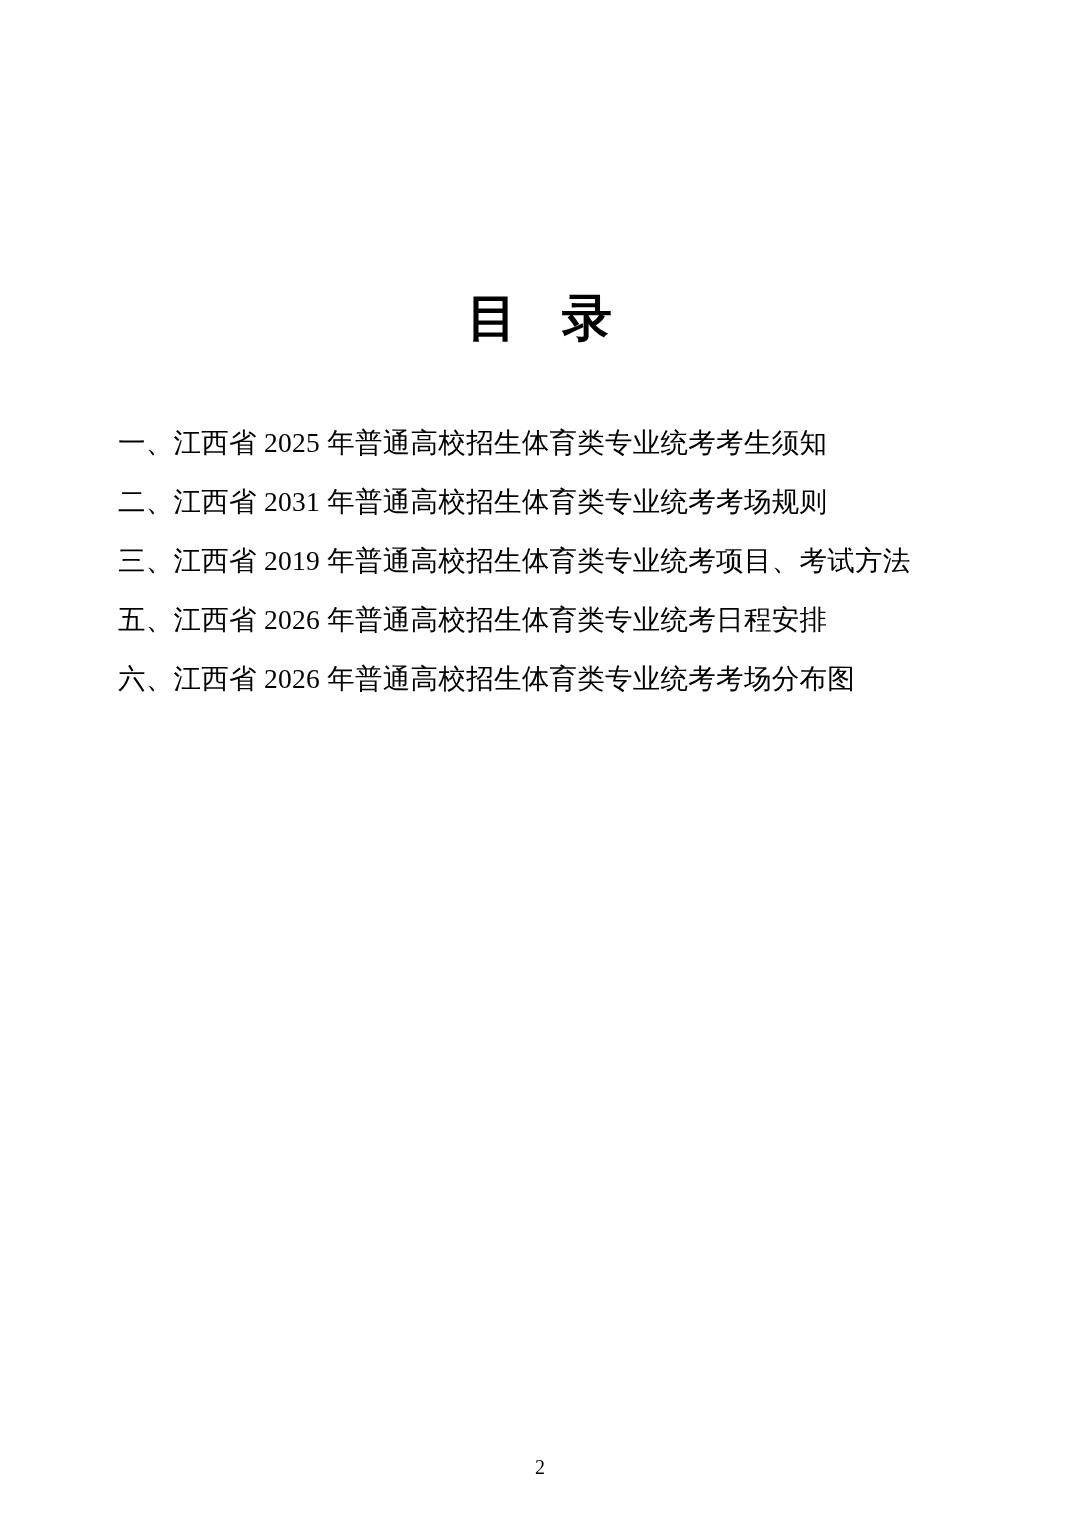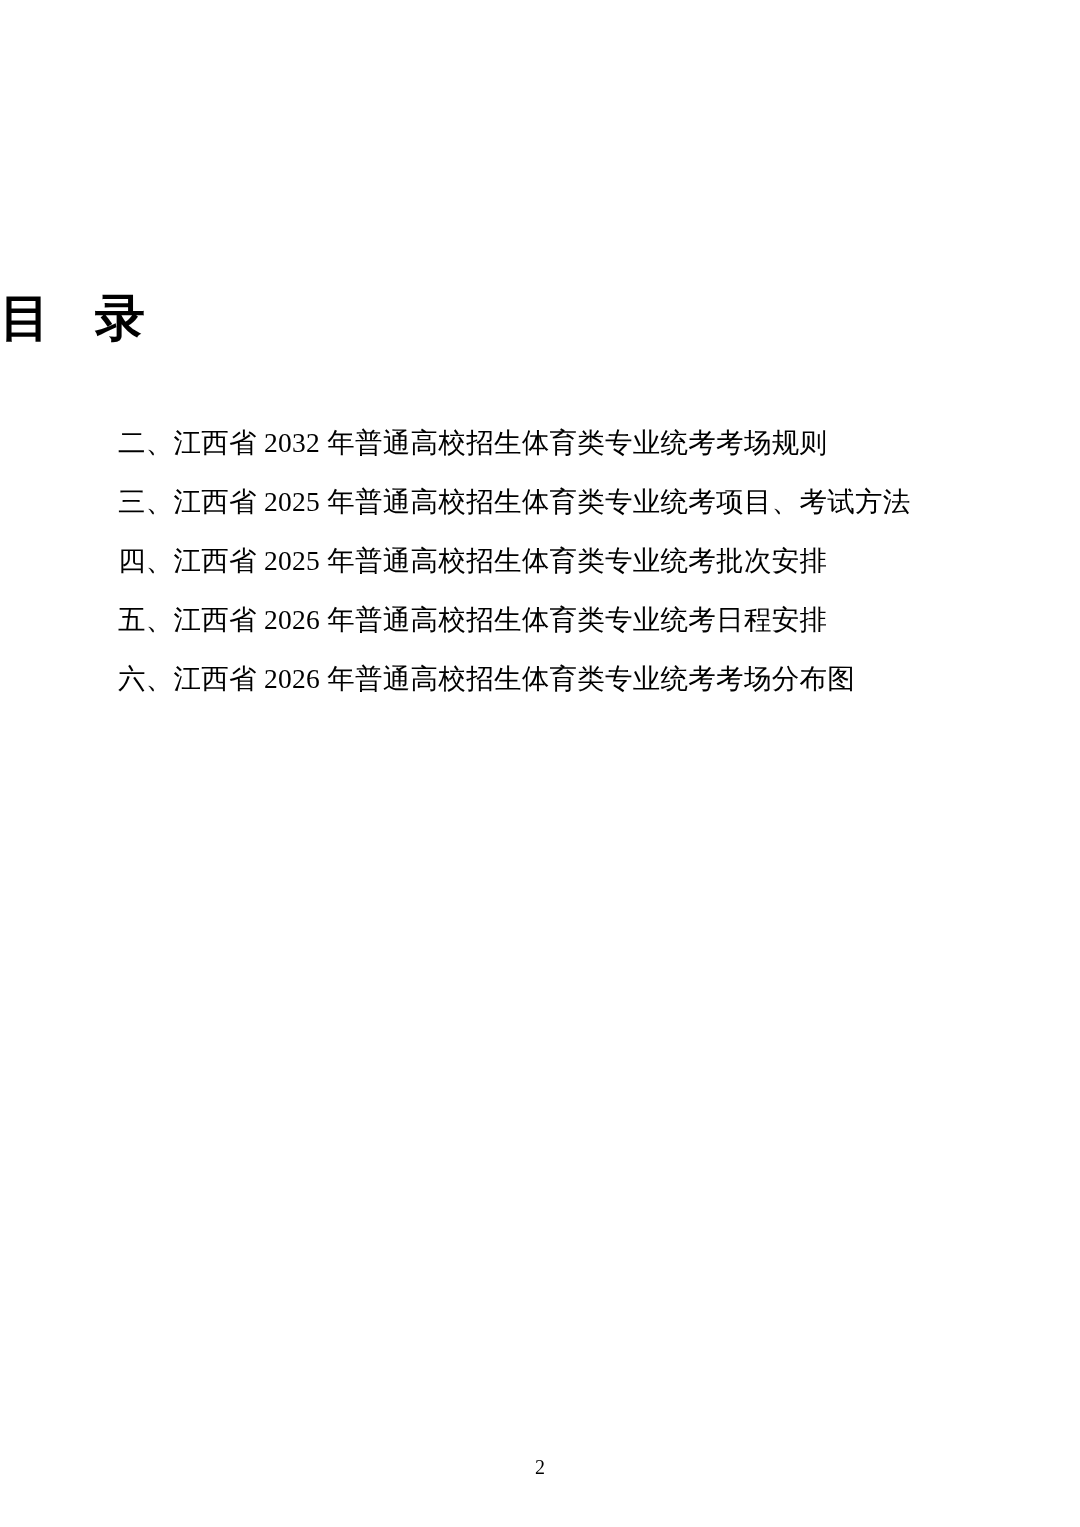--- a/index.html
+++ b/index.html
@@ -20,20 +20,21 @@
     position: relative;
     width: 1080px;
     height: 1527px;
     box-sizing: border-box;
   }
   .doc-title {
     position: absolute;
     top: 288px;
     left: 0;
     width: 1080px;
+    text-align: center;
     font-size: 50px;
     font-weight: bold;
     letter-spacing: 0.02em;
     font-family: "Liberation Serif", "DejaVu Serif", serif;
     line-height: 1.2;
   }
   .doc-title .gap {
     display: inline-block;
     width: 44px;
   }
@@ -72,32 +73,32 @@
 <body>
 
 <div class="page">
 
   <div class="doc-title">
     <span>目</span><span class="gap"></span><span>录</span>
   </div>
 
   <div class="toc">
 
+    <div class="toc-item">
+      <span>一、江西省 2025 年普通高校招生体育类专业统考考生须知</span>
+    </div>
 
     <div class="toc-item">
-      <span>二、江西省 2032 年普通高校招生体育类专业统考考场规则</span>
+      <span>二、江西省 2031 年普通高校招生体育类专业统考考场规则</span>
     </div>
 
     <div class="toc-item wrapped">
-      <span>三、江西省 2025 年普通高校招生体育类专业统考项目、考试方法</span>
+      <span>三、江西省 2019 年普通高校招生体育类专业统考项目、考试方法</span>
     </div>
 
-    <div class="toc-item">
-      <span>四、江西省 2025 年普通高校招生体育类专业统考批次安排</span>
-    </div>
 
     <div class="toc-item">
       <span>五、江西省 2026 年普通高校招生体育类专业统考日程安排</span>
     </div>
 
     <div class="toc-item">
       <span>六、江西省 2026 年普通高校招生体育类专业统考考场分布图</span>
     </div>
 
   </div>

